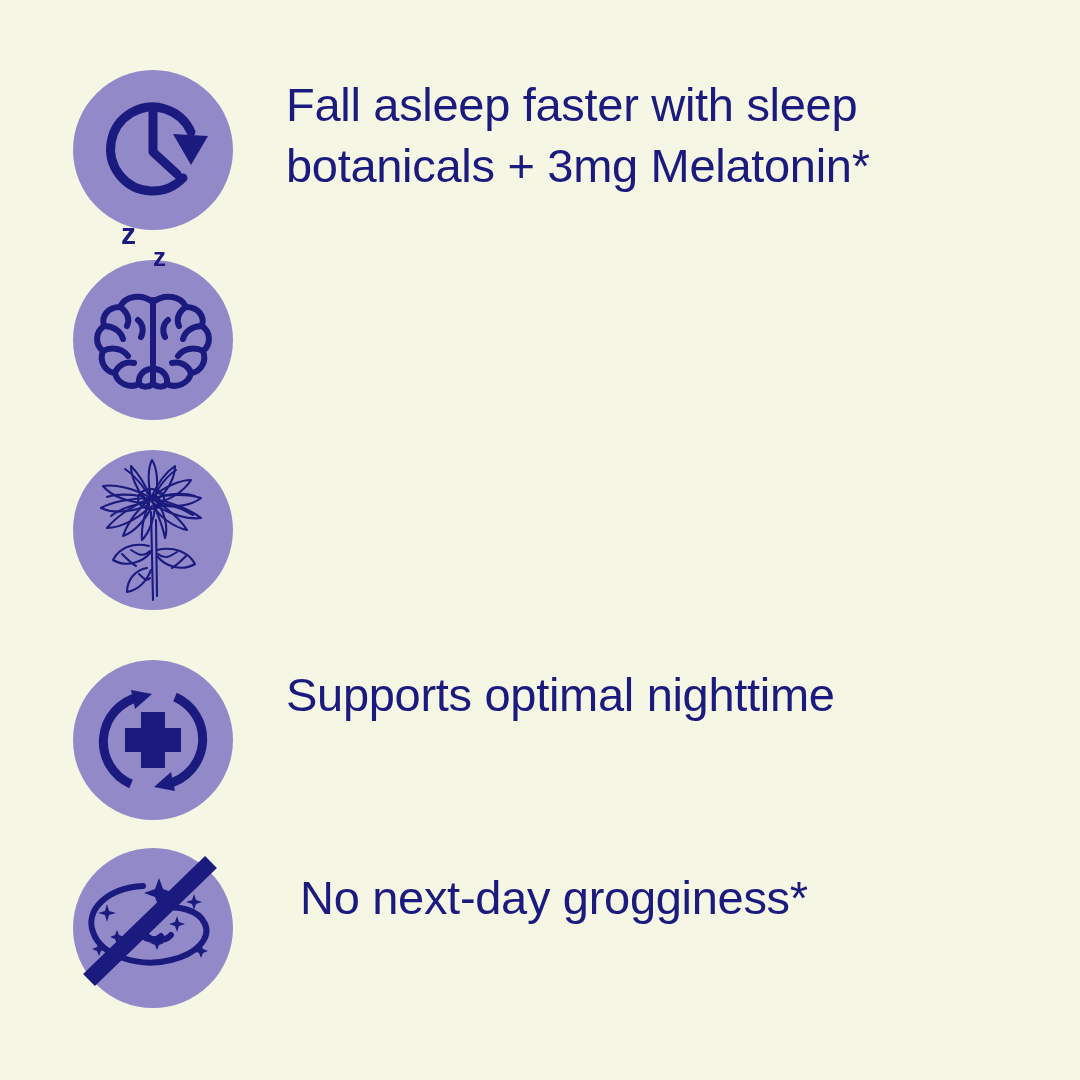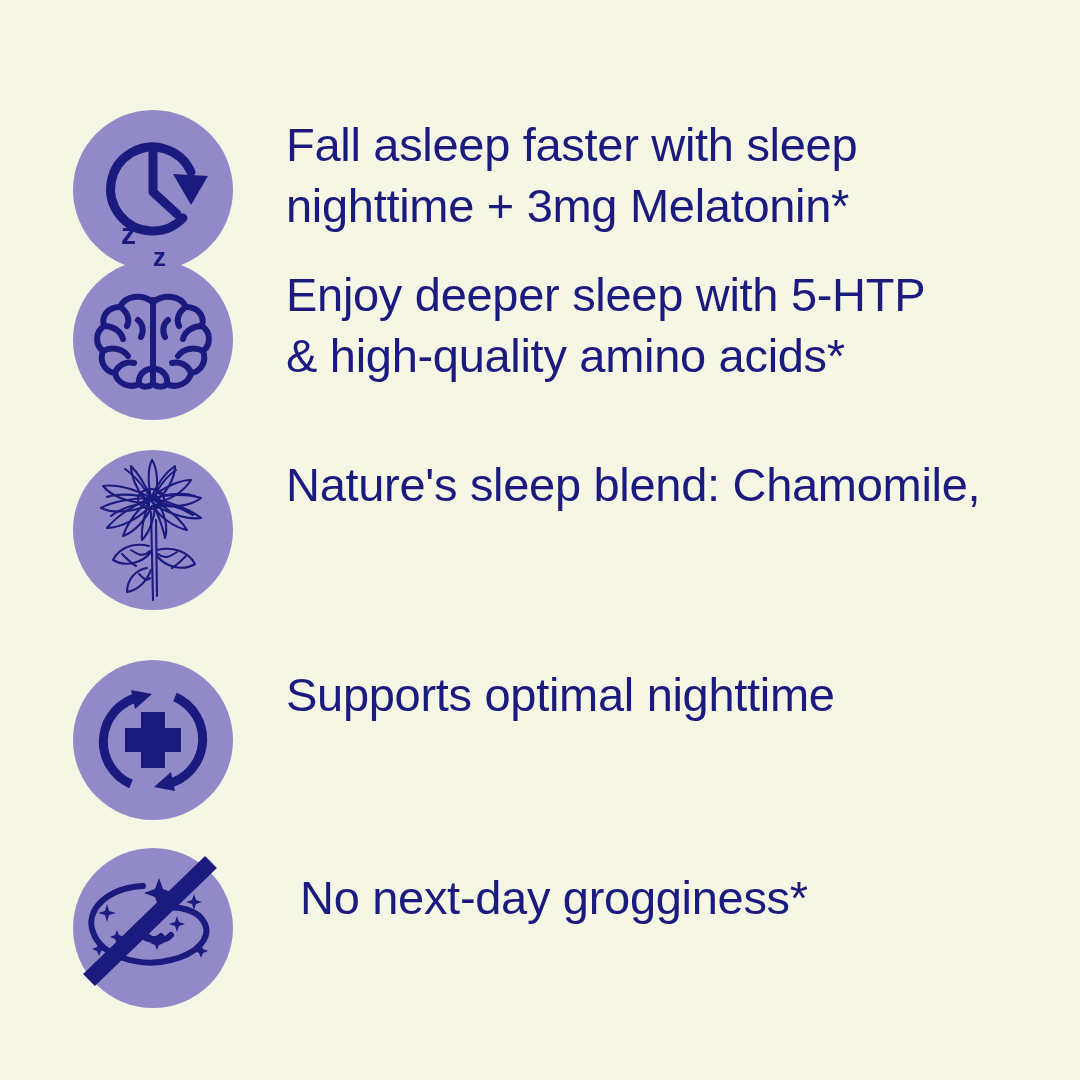--- a/index.html
+++ b/index.html
@@ -25,21 +25,21 @@
 
   .benefit-row {
     position: absolute;
     left: 0;
     width: 1080px;
     display: flex;
     align-items: center;
   }
 
   
-  .row-0 { top: 70px;  height: 160px; margin-top: 40px; }
+  .row-0 { top: 70px;  height: 160px; }
   .row-1 { top: 260px; height: 160px; }
   .row-2 { top: 450px; height: 160px; }
   .row-3 { top: 660px; height: 160px; }
   .row-4 { top: 848px; height: 160px; }
 
   .icon-badge {
     position: absolute;
     left: 73px;
     top: 0;
     width: 160px;
@@ -90,21 +90,21 @@
   <div class="benefit-row row-0">
     <div class="icon-badge">
       <svg viewBox="0 0 160 160" xmlns="http://www.w3.org/2000/svg">
         <path d="M118 62 A42 42 0 1 0 110 108" fill="none" stroke="#1B1A7E" stroke-width="9" stroke-linecap="round"></path>
         <path d="M80 42 L80 82 L104 104" fill="none" stroke="#1B1A7E" stroke-width="9" stroke-linecap="round" stroke-linejoin="round"></path>
         <path d="M100 64 L135 66 L118 95 Z" fill="#1B1A7E"></path>
       </svg>
     </div>
     <div class="benefit-text two-line">
       <span class="tline">Fall asleep faster with sleep</span>
-      <span class="tline">nighttime + 3mg Melatonin*</span>
+      <span class="tline">botanicals + 3mg Melatonin*</span>
     </div>
   </div>
 
   <div class="benefit-row row-1">
     <div class="icon-badge">
       <div class="zzz-mark">
         <svg viewBox="0 0 110 56" xmlns="http://www.w3.org/2000/svg">
           <text x="8" y="26" font-family="'Liberation Sans', sans-serif" font-size="30" font-weight="700" fill="#1B1A7E">z</text>
           <text x="40" y="48" font-family="'Liberation Sans', sans-serif" font-size="26" font-weight="700" fill="#1B1A7E">z</text>
         </svg>
@@ -129,24 +129,20 @@
           <path d="M65 60 C70 64 71 71 68 77"></path>
 
           <path d="M113 47 C105 52 103 60 106 66"></path>
           <path d="M129 66 C120 66 112 71 110 79"></path>
           <path d="M130 91 C121 86 110 89 105 96"></path>
           <path d="M118 113 C115 105 107 101 99 103"></path>
           <path d="M94 124 C95 116 90 110 83 109"></path>
           <path d="M95 60 C90 64 89 71 92 77"></path>
         </g>
       </svg>
-    </div>
-    <div class="benefit-text two-line">
-      <span class="tline">Enjoy deeper sleep with 5-HTP</span>
-      <span class="tline">&amp; high-quality amino acids*</span>
     </div>
   </div>
 
   <div class="benefit-row row-2">
     <div class="icon-badge">
       <svg viewBox="0 0 160 160" xmlns="http://www.w3.org/2000/svg">
         <g fill="none" stroke="#1B1A7E" stroke-width="2.1" stroke-linecap="round" stroke-linejoin="round">
 
           <path d="M78 62 L80 150"></path>
           <path d="M83 70 L84 146"></path>
@@ -182,21 +178,20 @@
           <path d="M49 104 C54 109 58 113 63 116"></path>
           <path d="M84 100 C100 96 116 102 122 114 C108 122 92 116 84 106"></path>
           <path d="M104 102 C98 106 92 110 85 104"></path>
           <path d="M113 106 C108 111 104 115 99 118"></path>
           <path d="M74 118 C62 120 54 130 54 142 C66 140 74 130 78 120"></path>
           <path d="M66 124 C70 128 74 132 77 128"></path>
         </g>
       </svg>
     </div>
     <div class="benefit-text two-line">
-      <span class="tline">Nature's sleep blend: Chamomile,</span>
     </div>
   </div>
 
   <div class="benefit-row row-3">
     <div class="icon-badge">
       <svg viewBox="0 0 160 160" xmlns="http://www.w3.org/2000/svg">
 
         <path d="M58 124 A46 46 0 0 1 66 37" fill="none" stroke="#1B1A7E" stroke-width="9" stroke-linecap="butt"></path>
         <path d="M58 30 L79 34 L62 49 Z" fill="#1B1A7E"></path>
 

